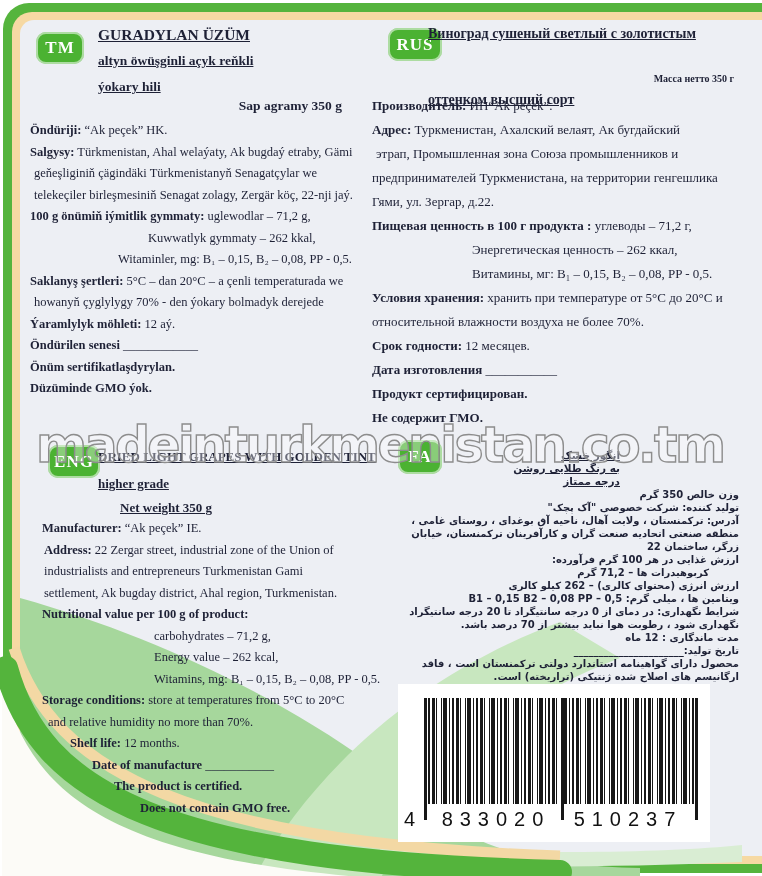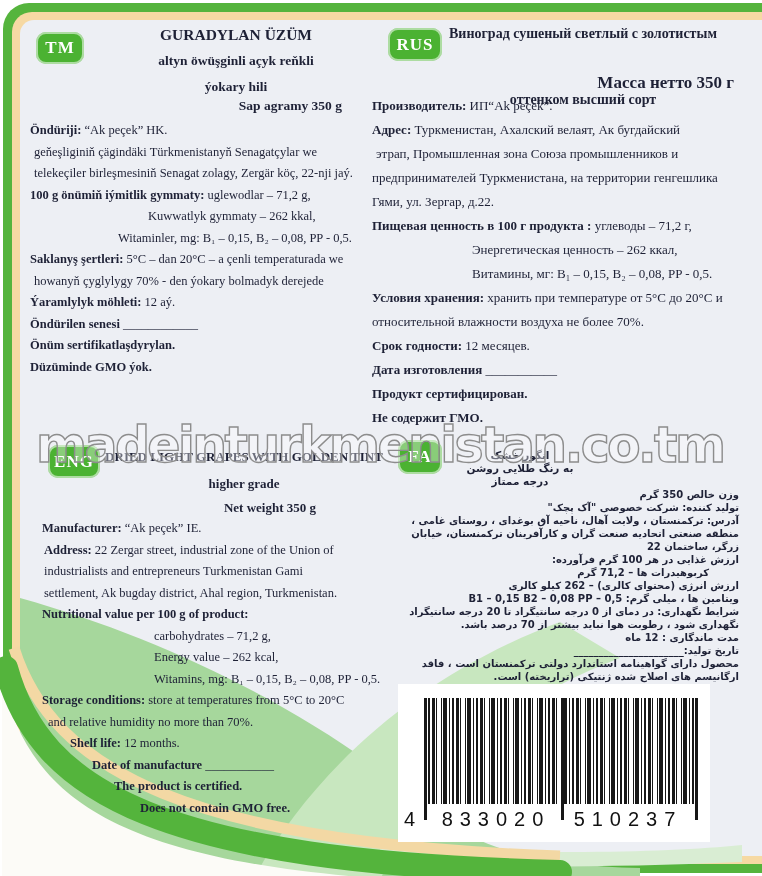--- a/index.html
+++ b/index.html
@@ -7,21 +7,21 @@
         font-family:"Liberation Serif","DejaVu Serif",serif;color:#1e2136;padding-left:38px;}
   .frame-green{position:absolute;inset:3px;background:#55b43d;border-radius:26px;}
   .frame-cream{position:absolute;inset:9px;background:#f6d9a3;border-radius:20px;}
   .frame-inner{position:absolute;inset:8px;background:#edeff4;border-radius:14px;}
   .swoosh{position:absolute;inset:0;z-index:1;pointer-events:none;}
   .sec{position:absolute;z-index:2;}
   .badge{position:absolute;background:#4bb232;border-radius:10px;color:#fff;
          font-weight:bold;font-size:17px;display:flex;align-items:center;justify-content:center;
          box-shadow:inset 0 0 0 2px rgba(255,255,255,.55);letter-spacing:1px;}
   .abs{position:absolute;}
-  .ctr{text-align:center;}
+  .ctr{text-decoration:underline;}
   .bold{font-weight:bold;}
   .tline{white-space:nowrap;}
   .tline b{font-weight:bold;}
   .tm-body .tline,.eng-body .tline{line-height:21.5px;font-size:12.5px;}
   .rus-body .tline{line-height:24px;font-size:13px;}
   .fa-body .tline{line-height:13px;font-size:10px;font-weight:bold;
                   font-family:"DejaVu Sans",sans-serif;}
   .sec-fa{direction:rtl;text-align:right;}
   .fa-title{font-family:"DejaVu Sans",sans-serif;font-weight:bold;font-size:10.5px;line-height:13px;}
   
@@ -61,39 +61,40 @@
   </svg>
 
   <div class="sec" style="left:28px;top:24px;width:348px;height:400px;">
     <div class="badge" style="left:8px;top:8px;width:48px;height:32px;">TM</div>
     <div class="abs ctr bold" style="top:2px;left:70px;width:276px;font-size:15.5px;">GURADYLAN ÜZÜM</div>
     <div class="abs ctr bold" style="top:29px;left:70px;width:276px;font-size:13.5px;">altyn öwüşginli açyk  reňkli</div>
     <div class="abs ctr bold" style="top:55px;left:70px;width:276px;font-size:13.5px;">ýokary hili</div>
     <div class="abs bold" style="top:74px;right:34px;font-size:13.5px;">Sap agramy 350 g</div>
     <div class="abs tm-body" style="top:96px;left:2px;right:0;">
         <div class="tline"><b>Öndüriji:</b> “Ak peçek” HK.</div>
+        <div class="tline"><b>Salgysy:</b> Türkmenistan, Ahal welaýaty, Ak bugdaý etraby, Gämi</div>
         <div class="tline" style="padding-inline-start: 4px;">geňeşliginiň çägindäki Türkmenistanyň Senagatçylar we</div>
         <div class="tline" style="padding-inline-start: 4px;">telekeçiler birleşmesiniň Senagat zolagy, Zergär köç, 22-nji jaý.</div>
         <div class="tline"><b>100 g önümiň iýmitlik gymmaty:</b> uglewodlar – 71,2 g,</div>
         <div class="tline" style="padding-inline-start: 118px;">Kuwwatlyk gymmaty – 262 kkal,</div>
         <div class="tline" style="padding-inline-start: 88px;">Witaminler, mg: B₁ – 0,15, B₂ – 0,08, PP - 0,5.</div>
         <div class="tline"><b>Saklanyş şertleri:</b> 5°C – dan 20°C – a çenli temperaturada we</div>
         <div class="tline" style="padding-inline-start: 4px;">howanyň çyglylygy 70% - den ýokary bolmadyk derejede</div>
         <div class="tline"><b>Ýaramlylyk möhleti:</b> 12 aý.</div>
         <div class="tline"><b>Öndürilen senesi</b> ____________</div>
         <div class="tline"><b>Önüm sertifikatlaşdyrylan.</b></div>
         <div class="tline"><b>Düzüminde GMO ýok.</b></div>
       </div>
   </div>
 
   <div class="sec" style="left:372px;top:24px;width:372px;height:404px;">
     <div class="badge" style="left:16px;top:4px;width:54px;height:33px;">RUS</div>
     <div class="abs ctr bold" style="top:2px;left:56px;width:310px;font-size:14px;">Виноград сушеный светлый с золотистым</div>
     <div class="abs ctr bold" style="top:28px;left:56px;width:310px;font-size:14px;margin-top:40px;">оттенком высший сорт</div>
-    <div class="abs bold" style="top:49px;right:10px;font-size:17px;">Масса нетто 350 г</div>
+    <div class="abs bold" style="top:49px;right:10px;font-size:10px;">Масса нетто 350 г</div>
     <div class="abs rus-body" style="top:70px;left:0;right:0;">
         <div class="tline"><b>Производитель:</b> ИП“Ak peçek”.</div>
         <div class="tline"><b>Адрес:</b> Туркменистан, Ахалский велаят, Ак бугдайский</div>
         <div class="tline" style="padding-inline-start: 4px;">этрап, Промышленная зона Союза промышленников и</div>
         <div class="tline">предпринимателей Туркменистана, на территории генгешлика</div>
         <div class="tline">Гями, ул. Зергар, д.22.</div>
         <div class="tline"><b>Пищевая ценность в 100 г продукта :</b> углеводы – 71,2 г,</div>
         <div class="tline" style="padding-inline-start: 100px;">Энергетическая ценность – 262 ккал,</div>
         <div class="tline" style="padding-inline-start: 100px;">Витамины, мг: B₁ – 0,15, B₂ – 0,08, PP - 0,5.</div>
         <div class="tline"><b>Условия хранения:</b> хранить при температуре от 5°C до 20°C и</div>

